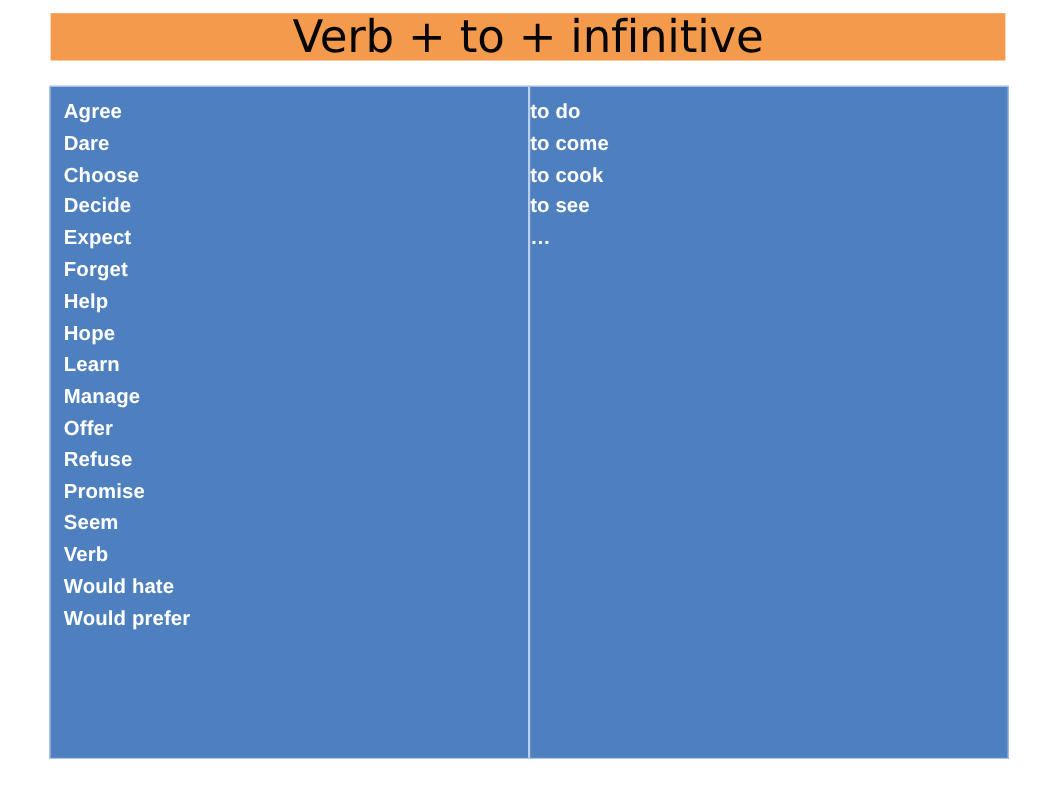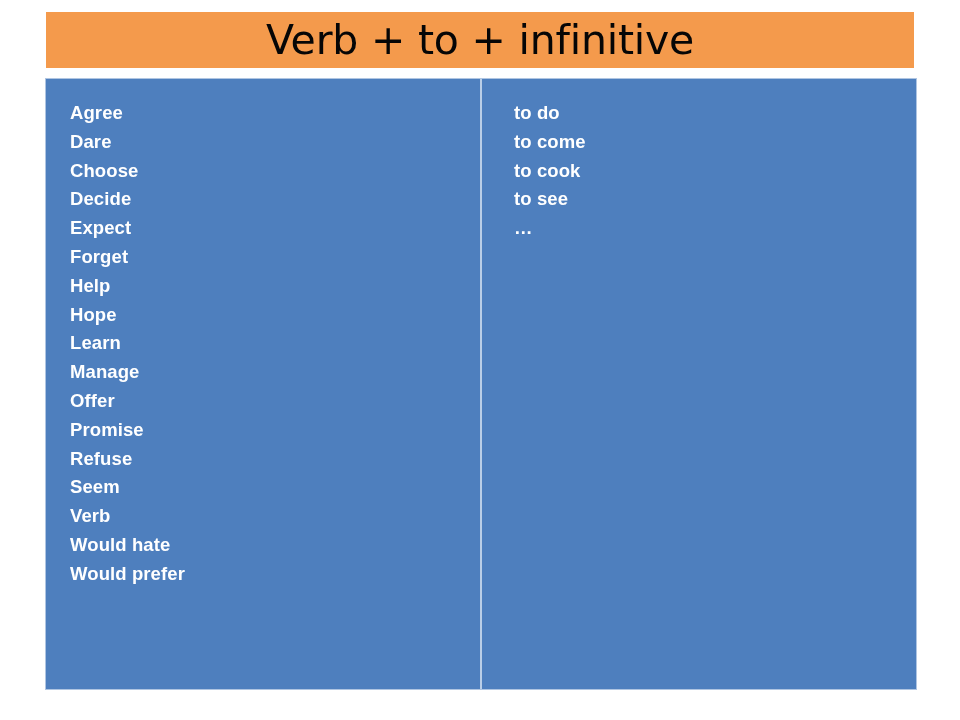--- a/index.html
+++ b/index.html
@@ -20,21 +20,21 @@
     height: 720px;
     background: #ffffff;
   }
 
   
   #title-banner {
     position: absolute;
     left: 46px;
     top: 12px;
     width: 868px;
-    height: 56px;
+    height: 43px;
     background: #F49A4C;
     display: flex;
     align-items: center;
     justify-content: center;
     box-sizing: border-box;
   }
   #title-text {
     font-family: "DejaVu Sans", sans-serif;
     font-size: 41px;
     font-weight: 400;
@@ -61,24 +61,24 @@
     height: 100%;
     padding-top: 8px;
   }
   #col-verbs {
     width: 436px;
     padding-left: 12px;
     border-right: 2px solid #BACEE7;
   }
   #col-infinitives {
     width: 434px;
-    padding-left: 20px;
+    padding-left: 0;
   }
   .cell-list {
-    margin: 12px;
+    margin: 0;
     padding: 0;
     list-style: none;
   }
   .cell-list li {
     font-family: "Liberation Sans", sans-serif;
     font-size: 18.5px;
     font-weight: bold;
     color: #FFFFFF;
     line-height: 28.8px;
     height: 28.8px;
@@ -106,22 +106,22 @@
           <li>Dare</li>
           <li>Choose</li>
           <li>Decide</li>
           <li>Expect</li>
           <li>Forget</li>
           <li>Help</li>
           <li>Hope</li>
           <li>Learn</li>
           <li>Manage</li>
           <li>Offer</li>
+          <li>Refuse</li>
           <li>Promise</li>
-          <li>Refuse</li>
           <li>Seem</li>
           <li>Verb</li>
           <li>Would hate</li>
           <li>Would prefer</li>
         </ul>
     </div>
 
     <div class="table-col" id="col-infinitives">
       <ul class="cell-list" id="infinitive-list">
           <li>to do</li>

